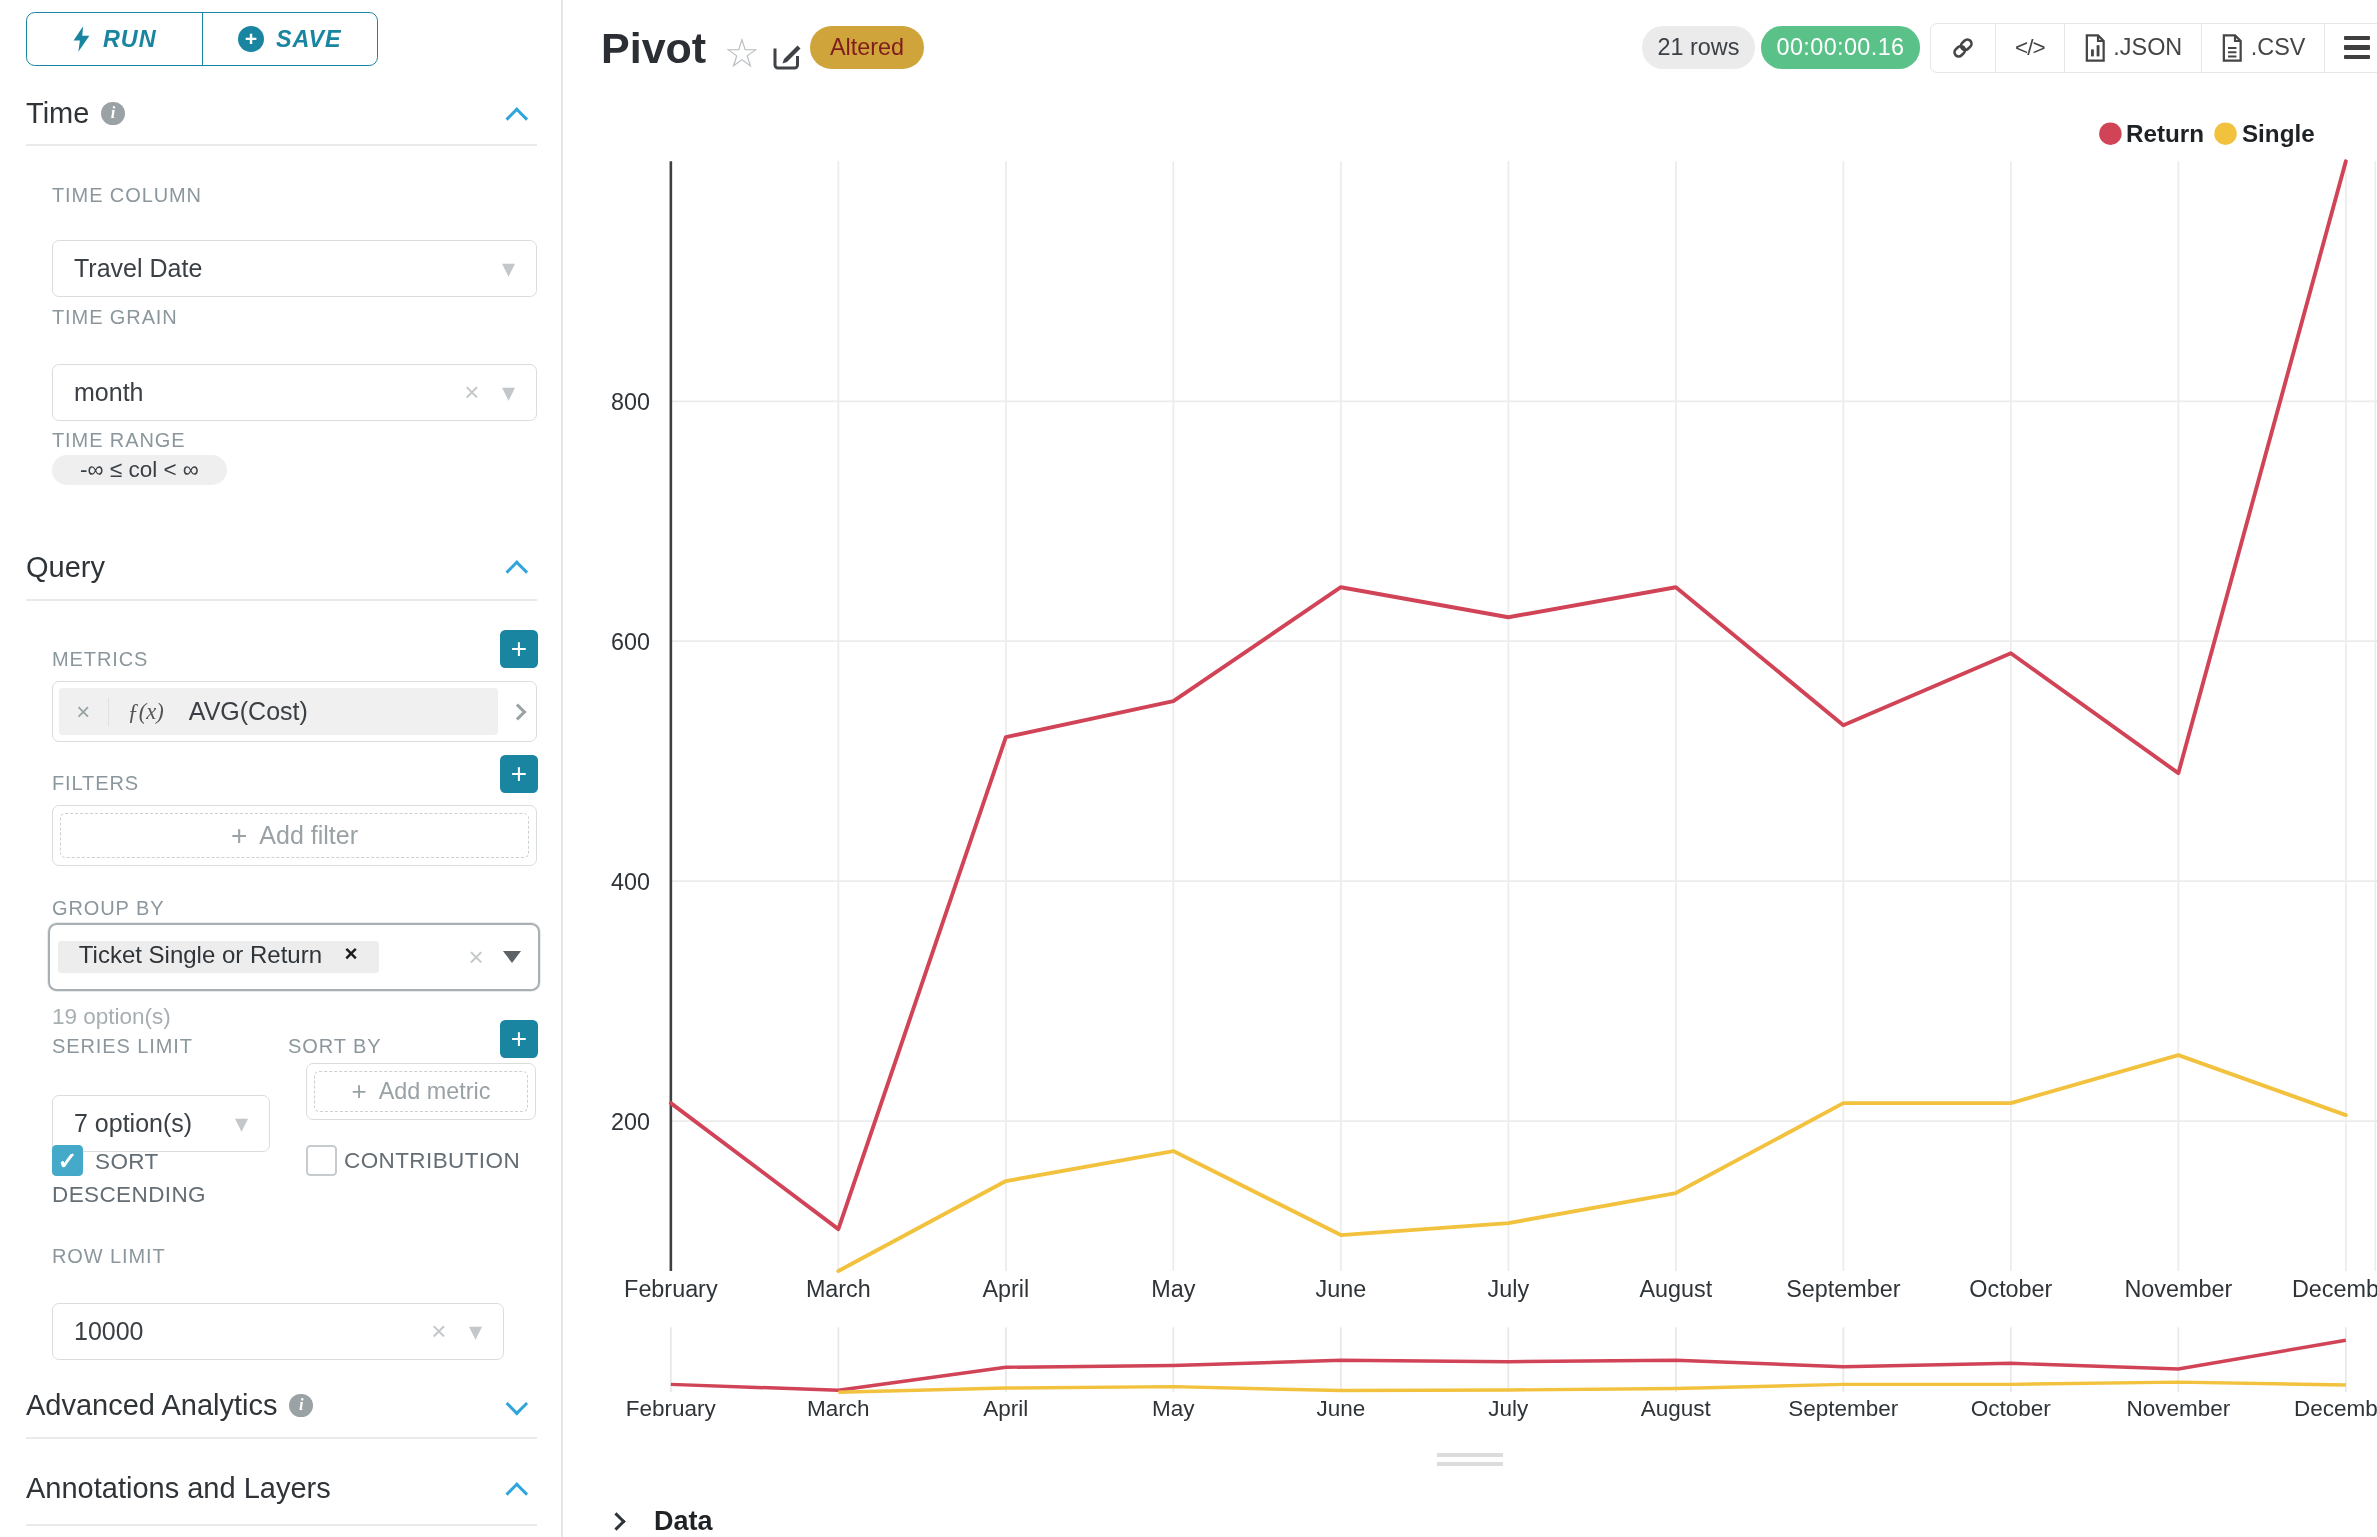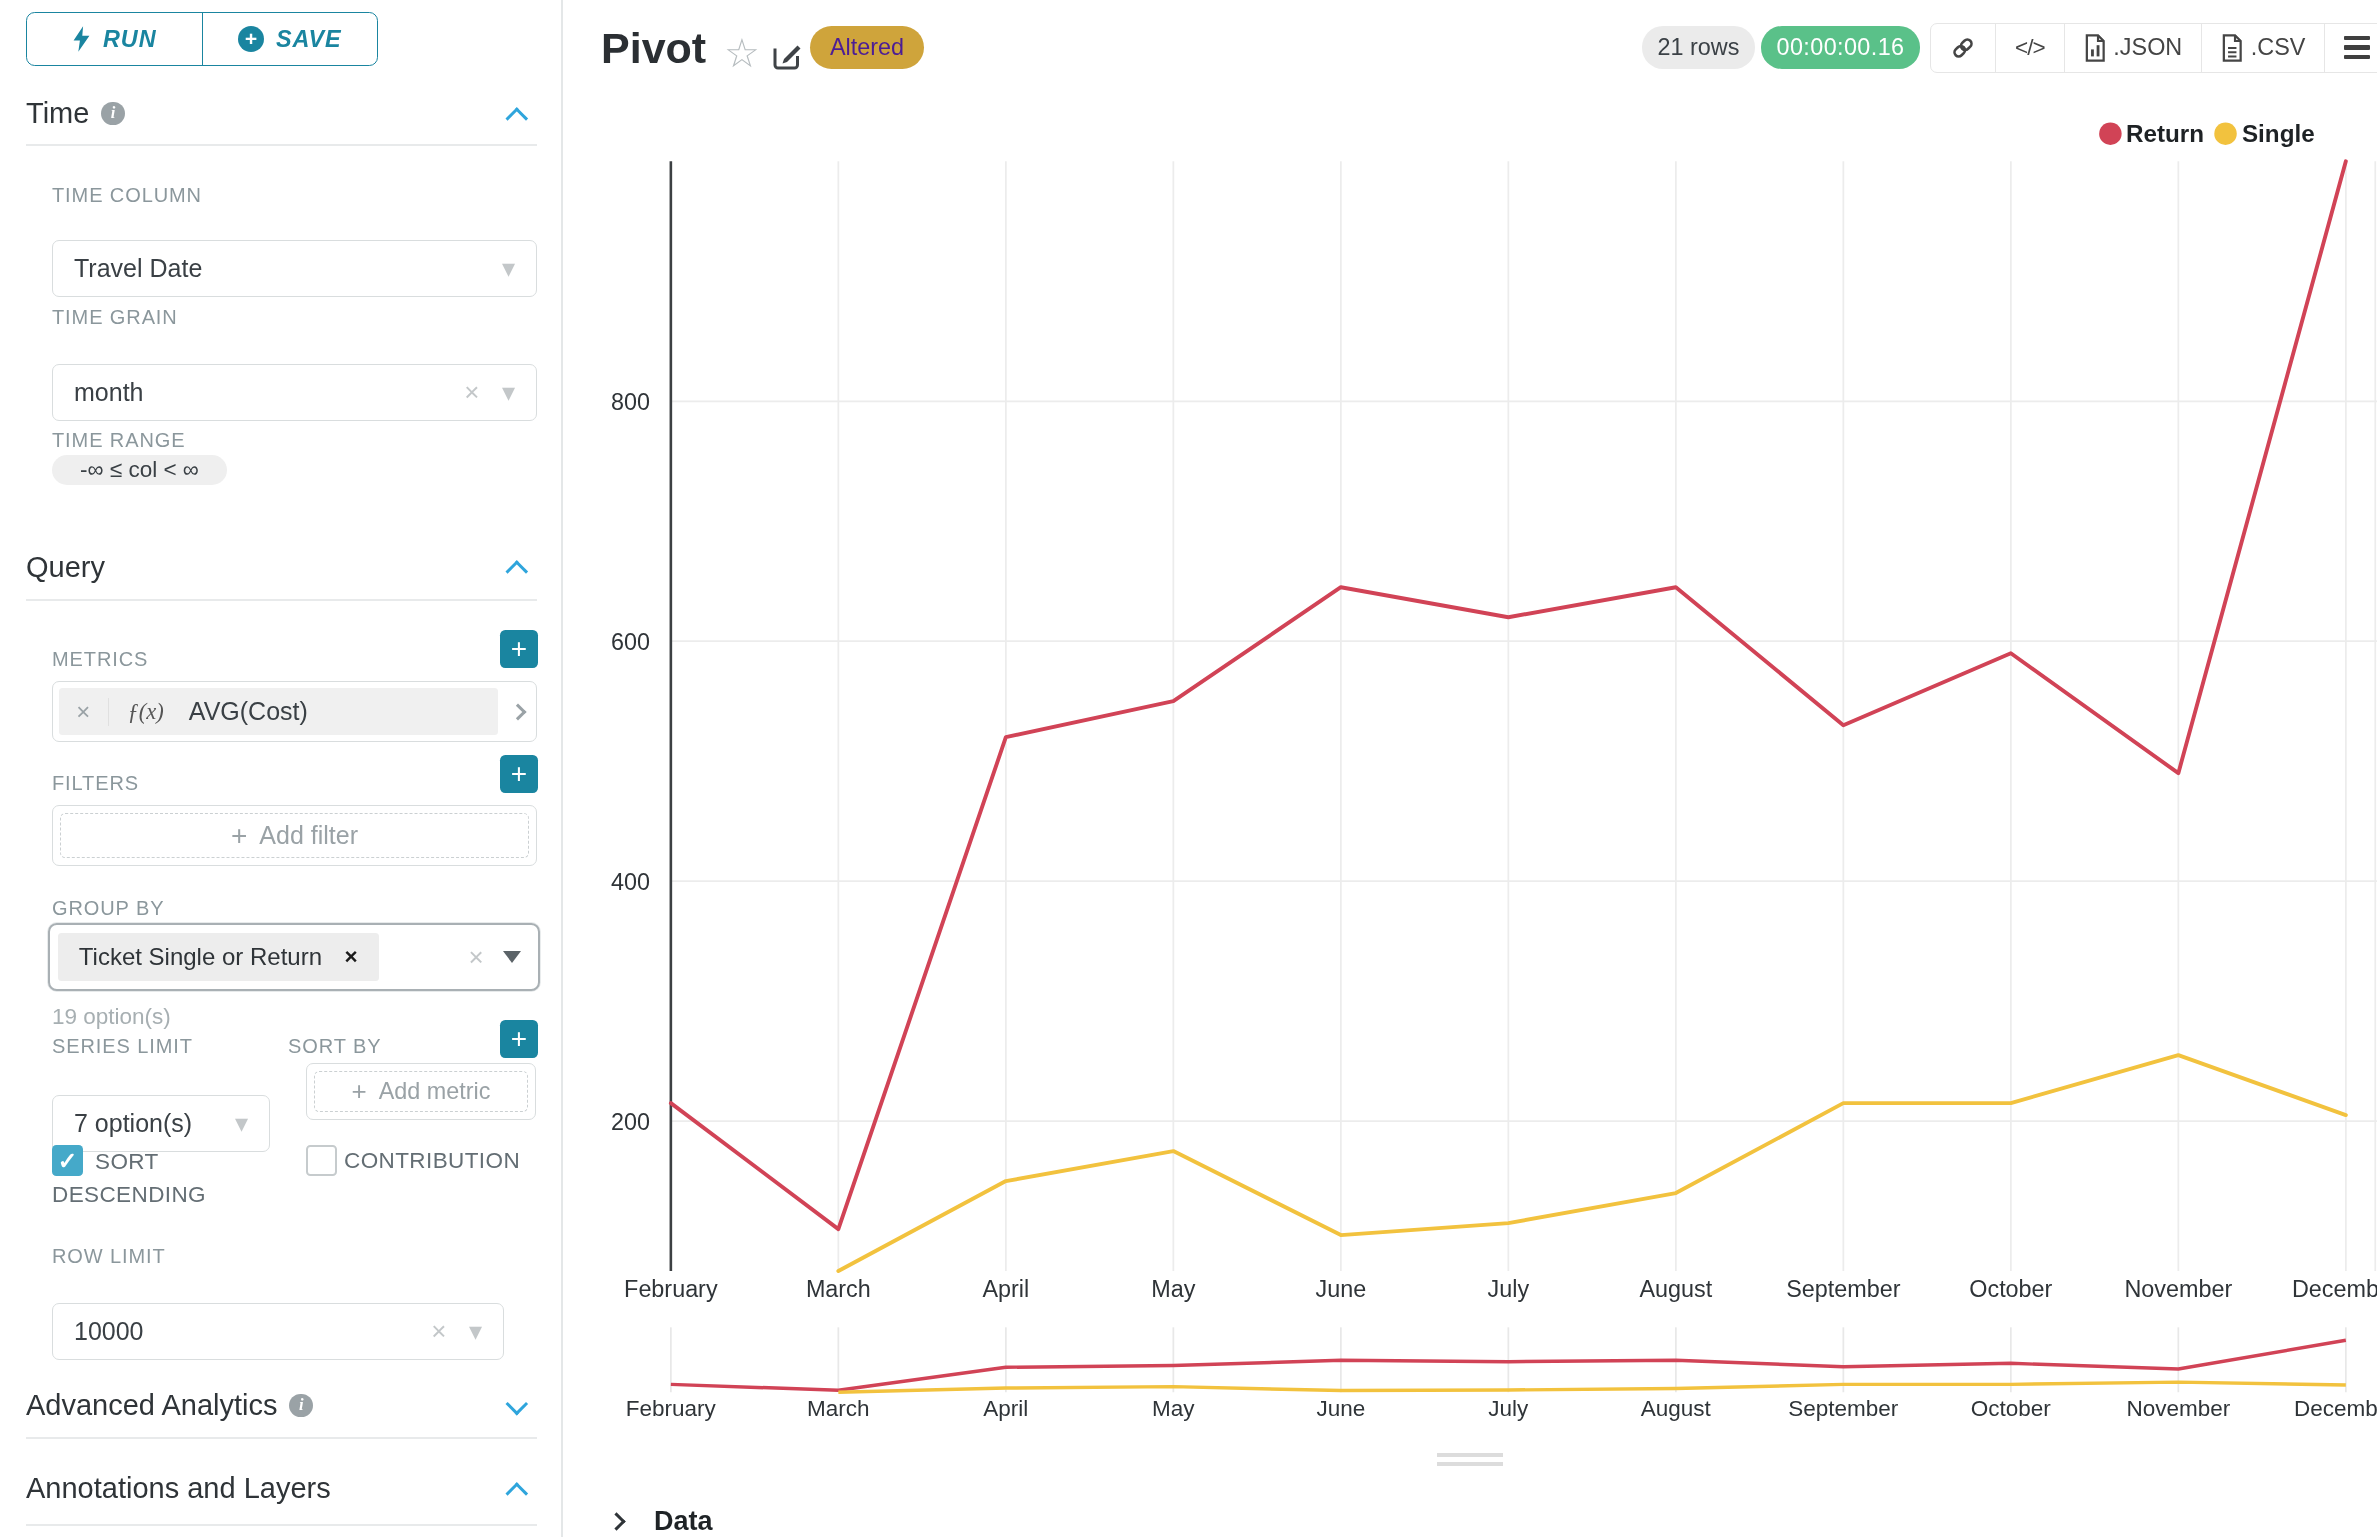--- a/index.html
+++ b/index.html
@@ -27,32 +27,32 @@
   .plus-btn { width:38px; height:38px; border-radius:5.2px; background:#1A85A0; color:#fff; font-size:28px; display:flex; align-items:center; justify-content:center; cursor:pointer;}
   .dashed-box { border:1.7px solid #D9DDDE; border-radius:7px; background:#fff; padding:7px; }
   .dashed-inner { width:100%; height:100%; border:1.7px dashed #CBD0D2; border-radius:5.2px; display:flex; align-items:center; justify-content:center; gap:12px; color:#9AA2A6; font-size:25px; }
   .metric-box { border:1.7px solid #D9DDDE; border-radius:7px; background:#fff; display:flex; align-items:center; padding:6px 12px 6px 6px; }
   .metric-chip { flex:1; height:47px; background:#F0F0F0; border-radius:3.5px; display:flex; align-items:center; }
   .metric-chip .mx { color:#9AA2A6; font-size:24px; padding:0 17.3px; border-right:1.7px solid #E0E0E0; cursor:pointer;}
   .metric-chip .fx { font-family:"Liberation Serif", serif; font-style:italic; font-size:22.5px; color:#555; margin:0 25px 0 19px; }
   .metric-chip .mv { font-size:25px; color:#3A4045; }
   .rchev { display:inline-block; width:12px; height:12px; border-right:3px solid #9AA2A6; border-top:3px solid #9AA2A6; transform:rotate(45deg); margin-left:14px;}
   .group-box { border:2.6px solid #A9B0B4; border-radius:8.7px; background:#fff; display:flex; align-items:center; padding:7px 17.3px 7px 7.8px; box-shadow:0 0 0 0.9px #e7eaeb;}
-  .group-chip { height:48px; background:#EDEDED; border-radius:3.5px; display:flex; align-items:center; gap:22.5px; padding:0 21px; font-size:24px; color:#2F3438;}
+  .group-chip { height:32px; background:#EDEDED; border-radius:3.5px; display:flex; gap:22.5px; padding:0 21px; font-size:24px; color:#2F3438;}
   .group-chip .gx { font-weight:700; color:#1b1b1b; font-size:22.5px; cursor:pointer;}
   .hint { font-size:22.5px; color:#A7AFB2; }
   .cb { width:31px; height:31px; border-radius:4.3px; display:inline-flex; align-items:center; justify-content:center; flex:none;}
   .cb.checked { background:#45A9C9; color:#fff; font-size:23.4px; font-weight:700;}
   .cb.unchecked { background:#fff; border:2.6px solid #C6CBCD; }
   .cb-label { font-size:22.5px; color:#646E74; letter-spacing:0.4px; }
 
   
   .page-title { font-size:43px; color:#2B2F33; font-weight:600; }
   .star { font-size:40px; color:#B6BCBF; line-height:1; cursor:pointer;}
-  .badge-gold { background:#CFA43B; color:#4c1d95; border-radius:22.5px; font-size:23.4px; display:inline-flex; align-items:center; justify-content:center; }
+  .badge-gold { background:#CFA43B; color:#7f1d1d; border-radius:22.5px; font-size:23.4px; display:inline-flex; align-items:center; justify-content:center; }
   .pill-rows { background:#EBEBEB; color:#3B4146; border-radius:21px; font-size:23.4px; display:inline-flex; align-items:center; justify-content:center;}
   .pill-timer { background:#5AC189; color:#fff; border-radius:21px; font-size:23.4px; display:inline-flex; align-items:center; justify-content:center; letter-spacing:0.4px;}
   .btn-group { border:1.7px solid #E6E6E6; border-radius:7px; background:#fff; display:flex; align-items:stretch; overflow:hidden;}
   .btn-group .cell { display:flex; align-items:center; justify-content:center; gap:7px; padding:0 19px; cursor:pointer; color:#454545; font-size:23.4px;}
   .btn-group .cell + .cell { border-left:1.7px solid #E6E6E6; }
   .code-glyph { font-size:22.5px; color:#454545; letter-spacing:-0.9px;}
   .burger { display:flex; flex-direction:column; gap:5.2px; }
   .burger div { width:26px; height:4.3px; background:#3F3F3F; border-radius:0.9px;}
 
   .handle-bar { height:4.3px; background:#DCDCDC; }

